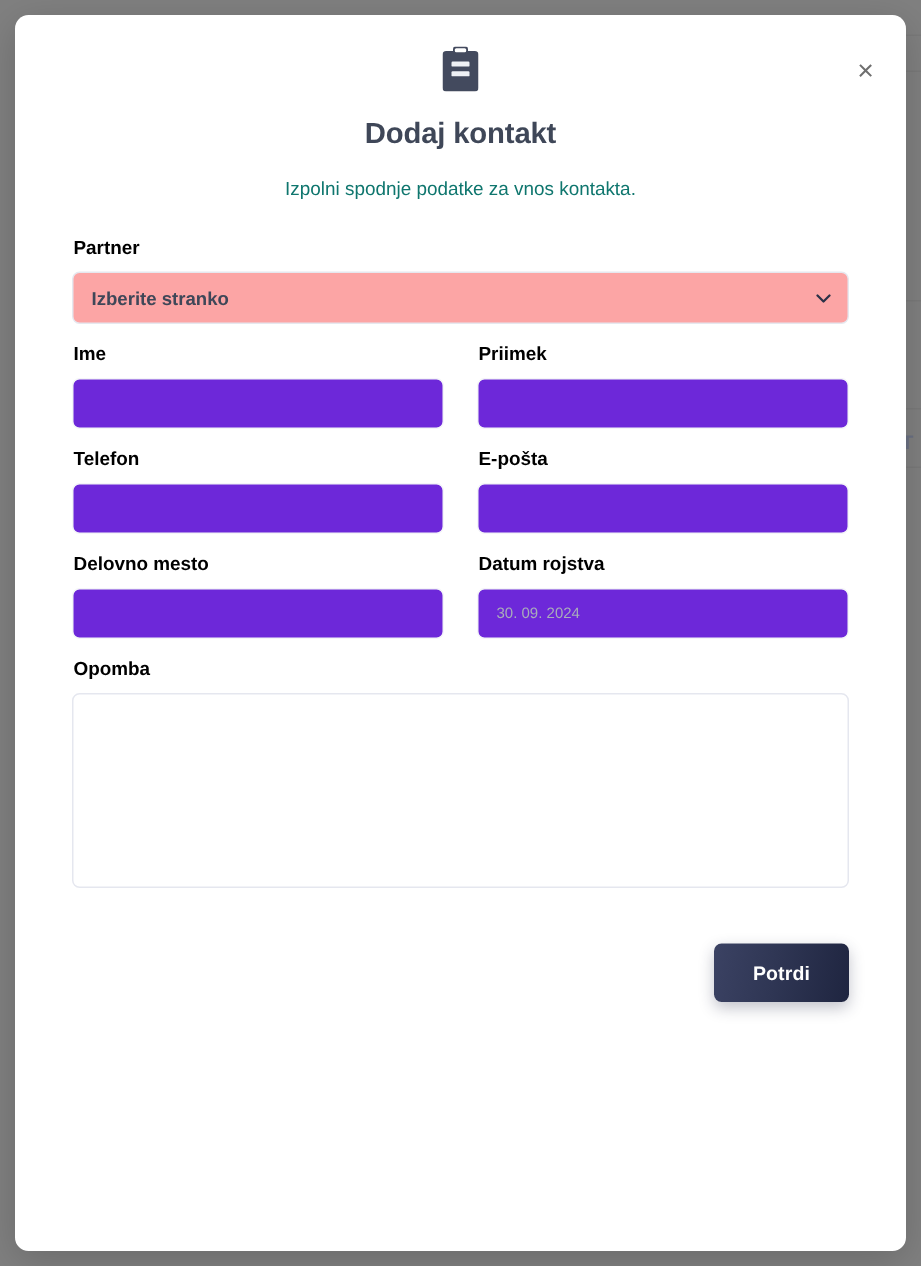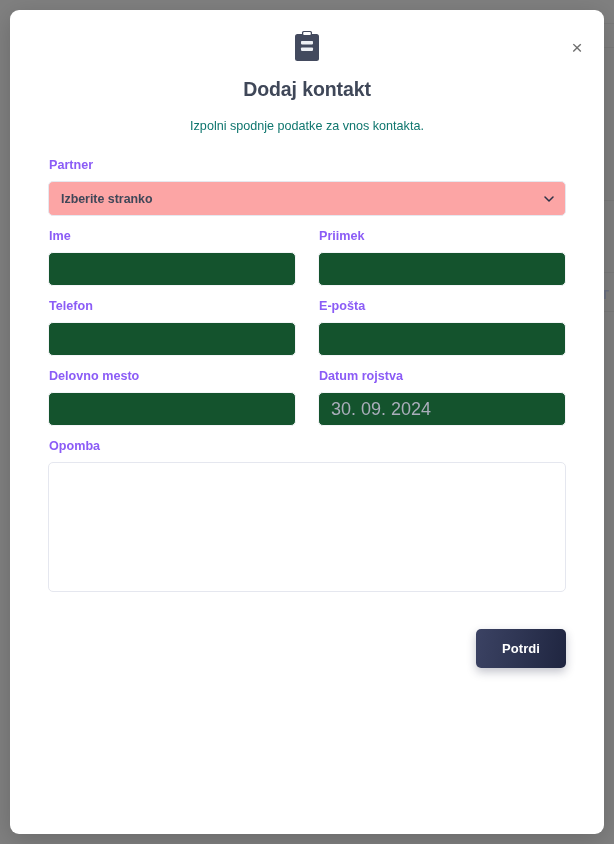--- a/index.html
+++ b/index.html
@@ -112,34 +112,34 @@
     flex: 1;
     min-width: 0;
   }
   .field.full {
     width: 100%;
   }
   .field-label {
     display: block;
     font-size: 12.6px;
     font-weight: 700;
-    color: #8b5cf6;
+    color: #000000;
     margin: 0 0 8px 1px;
     line-height: 16px;
   }
 
   .text-input {
     display: block;
     box-sizing: border-box;
     width: 100%;
     height: 34px;
-    background: #14532d;
+    background: #6d28d9;
     border: 1px solid #f4f5f8;
     border-radius: 5px;
-    font-size: 18px;
+    font-size: 10px;
     font-family: "Liberation Sans", sans-serif;
     color: #3f4758;
     padding: 0 12px;
     outline: none;
   }
   .text-input::placeholder { color: #a9adba; }
 
   .date-input { color: #a9adba; }
 
   .select-wrap {

